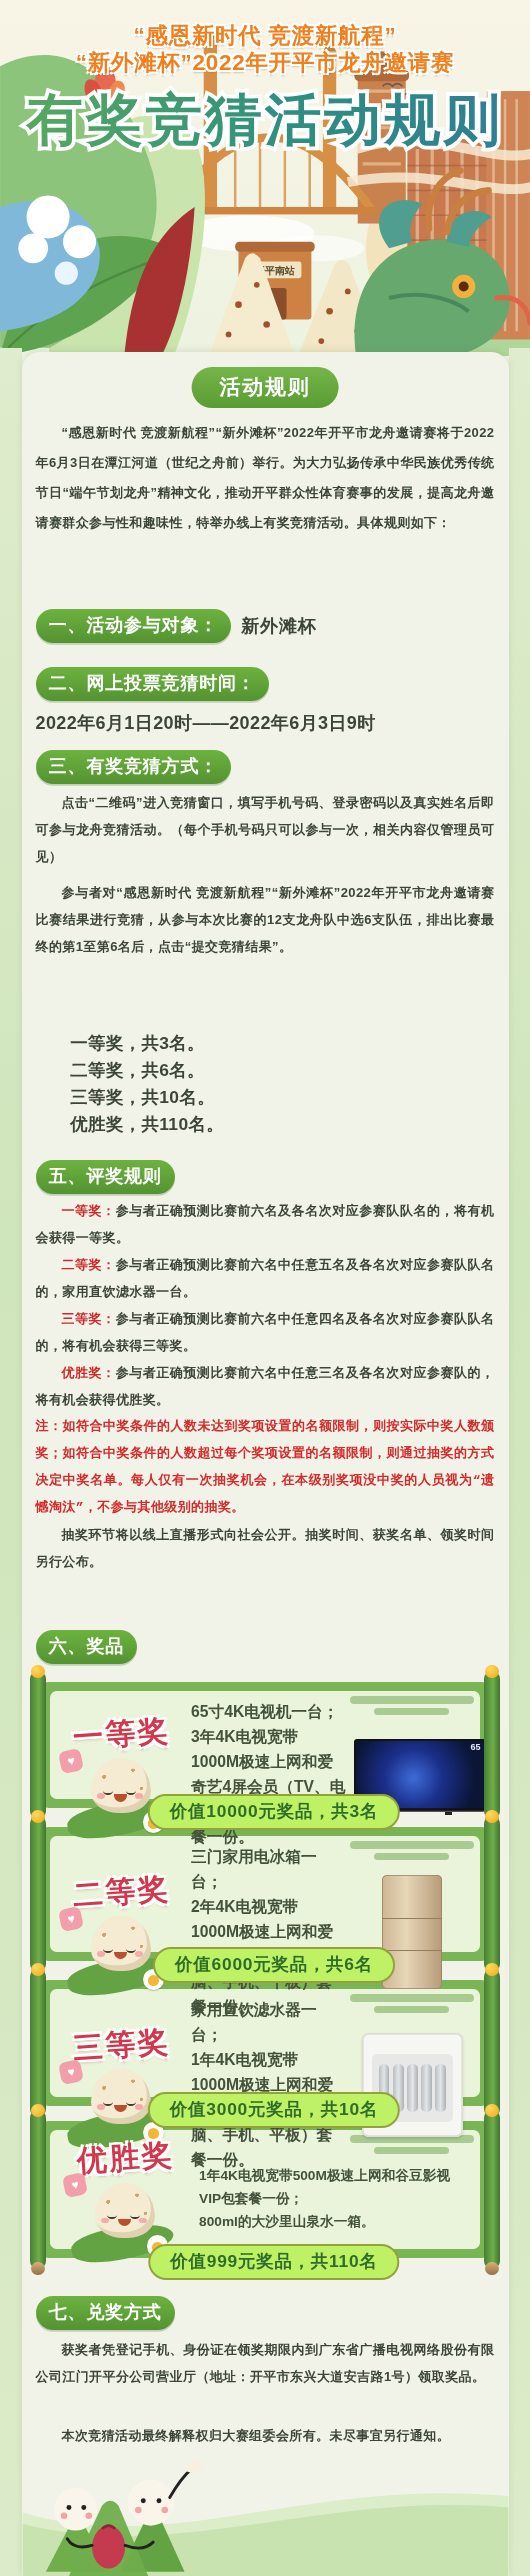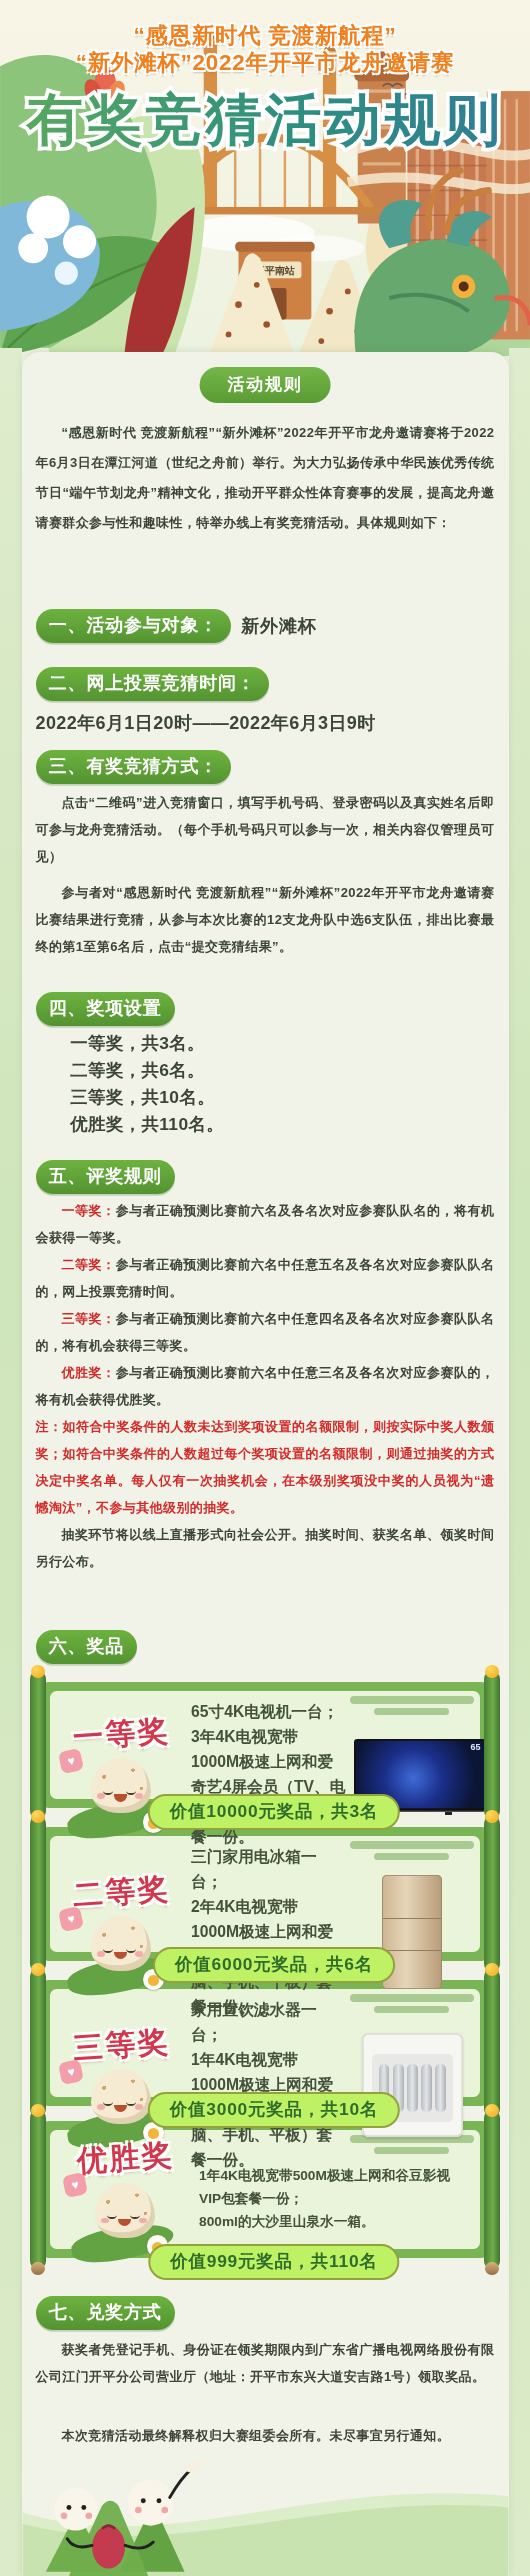--- a/index.html
+++ b/index.html
@@ -19,36 +19,36 @@
   .sub{color:#f07f1e;font-weight:800;font-size:22.4px;letter-spacing:0.8px;line-height:27px;
        text-shadow:-1.7px -1.7px 0 #fff,1.7px -1.7px 0 #fff,-1.7px 1.7px 0 #fff,1.7px 1.7px 0 #fff,0 2.5px 1.7px rgba(120,70,0,.25);}
   .title-svg{display:block;margin:5px auto 0;}
 
   
   .card{position:absolute;top:352px;left:21.5px;right:21.5px;bottom:0;z-index:2;
         background:#f1f3e8;border-radius:18px 18px 0 0;box-shadow:0 -1.7px 6.6px rgba(90,120,70,.15);}
   .abs{position:absolute;left:14px;right:14px;}
 
   .badge-pill{position:absolute;top:15px;left:50%;transform:translateX(-50%);
-        background:linear-gradient(180deg,#74b648,#5a9c34);color:#fff;font-size:17px;font-weight:800;
+        background:linear-gradient(180deg,#74b648,#5a9c34);color:#fff;font-size:21px;font-weight:800;
         padding:5.8px 28px 7.5px;border-radius:23px;letter-spacing:1.7px;}
 
   .para{margin:0;font-size:13px;line-height:27px;font-weight:600;color:#3c4537;
         text-align:justify;text-indent:2em;letter-spacing:0.4px;}
   .intro{top:66px;line-height:30px;}
 
   .section-pill{display:inline-block;background:linear-gradient(180deg,#6db23f,#539331);color:#fff;
         font-size:18px;font-weight:800;padding:4.1px 13.3px 5.8px;border-radius:20px;letter-spacing:0.8px;
         box-shadow:0 1.7px 0 rgba(60,100,40,.25);white-space:nowrap;}
   .pill-row{display:flex;align-items:center;gap:10px;}
   .inline-val{font-size:18px;font-weight:700;color:#3c4537;letter-spacing:0.8px;}
   .value-line{font-size:18px;font-weight:700;color:#3c4537;letter-spacing:0.4px;}
 
   .red{color:#ce2a2a;}
-  .note{color:#d42a2a;text-indent:0;}
+  .note{color:#d42a2a;text-indent:0;font-family:Liberation Mono, monospace;}
   .s4-item{font-size:17.4px;line-height:27px;font-weight:600;color:#3c4537;padding-left:2em;letter-spacing:0.4px;}
 
   
   .scroll-card{position:absolute;left:5px;right:5px;}
   .roller{position:absolute;top:-10.8px;width:16.6px;height:calc(100% + 21.5px);border-radius:8.3px;
         background:linear-gradient(90deg,#487f33,#6fae4b 55%,#3f7430);z-index:3;}
   .roller.left{left:3.3px;} .roller.right{right:3.3px;}
   .roller::before,.roller::after{content:"";position:absolute;left:1.7px;width:13.3px;height:13.3px;border-radius:50%;}
   .roller::before{top:-6.6px;background:radial-gradient(circle at 35% 30%,#ffd95e,#eda719);}
   .roller::after{bottom:-6.6px;background:linear-gradient(180deg,#d8b275,#93704a);}
@@ -244,36 +244,33 @@
       <span class="section-pill">二、网上投票竞猜时间：</span>
       <div class="value-line" style="margin-top:10px;">2022年6月1日20时——2022年6月3日9时</div>
     </div>
 
     <div class="abs" style="top:398px;">
       <span class="section-pill">三、有奖竞猜方式：</span>
     </div>
     <p class="para abs" style="top:437px;">点击“二维码”进入竞猜窗口，填写手机号码、登录密码以及真实姓名后即可参与龙舟竞猜活动。（每个手机号码只可以参与一次，相关内容仅管理员可见）</p>
     <p class="para abs" style="top:527px;">参与者对“感恩新时代 竞渡新航程”“新外滩杯”2022年开平市龙舟邀请赛比赛结果进行竞猜，从参与本次比赛的12支龙舟队中选6支队伍，排出比赛最终的第1至第6名后，点击“提交竞猜结果”。</p>
 
-    <div class="abs" style="top:640px;">
-      <span class="section-pill">四、奖项设置</span>
-    </div>
     <div class="abs" style="top:678px;">
       <div class="s4-item">一等奖，共3名。</div>
       <div class="s4-item">二等奖，共6名。</div>
       <div class="s4-item">三等奖，共10名。</div>
       <div class="s4-item">优胜奖，共110名。</div>
     </div>
 
     <div class="abs" style="top:808px;">
       <span class="section-pill">五、评奖规则</span>
     </div>
     <div class="abs" style="top:845px;">
       <p class="para" style="line-height:27px;"><span class="red">一等奖：</span><span>参与者正确预测比赛前六名及各名次对应参赛队队名的，将有机会获得一等奖。</span></p>
-      <p class="para" style="line-height:27px;"><span class="red">二等奖：</span><span>参与者正确预测比赛前六名中任意五名及各名次对应参赛队队名的，网上投票竞猜时间。</span></p>
+      <p class="para" style="line-height:27px;"><span class="red">二等奖：</span><span>参与者正确预测比赛前六名中任意五名及各名次对应参赛队队名的，家用直饮滤水器一台。</span></p>
       <p class="para" style="line-height:27px;"><span class="red">三等奖：</span><span>参与者正确预测比赛前六名中任意四名及各名次对应参赛队队名的，将有机会获得三等奖。</span></p>
       <p class="para" style="line-height:27px;"><span class="red">优胜奖：</span><span>参与者正确预测比赛前六名中任意三名及各名次对应参赛队的，将有机会获得优胜奖。</span></p>
       <p class="para note" style="line-height:27px;">注：如符合中奖条件的人数未达到奖项设置的名额限制，则按实际中奖人数颁奖；如符合中奖条件的人数超过每个奖项设置的名额限制，则通过抽奖的方式决定中奖名单。每人仅有一次抽奖机会，在本级别奖项没中奖的人员视为“遗憾淘汰”，不参与其他级别的抽奖。</p>
       <p class="para" style="line-height:27px;">抽奖环节将以线上直播形式向社会公开。抽奖时间、获奖名单、领奖时间另行公布。</p>
     </div>
 
     <div class="abs" style="top:1278px;">
       <span class="section-pill">六、奖品</span>
     </div>
 

